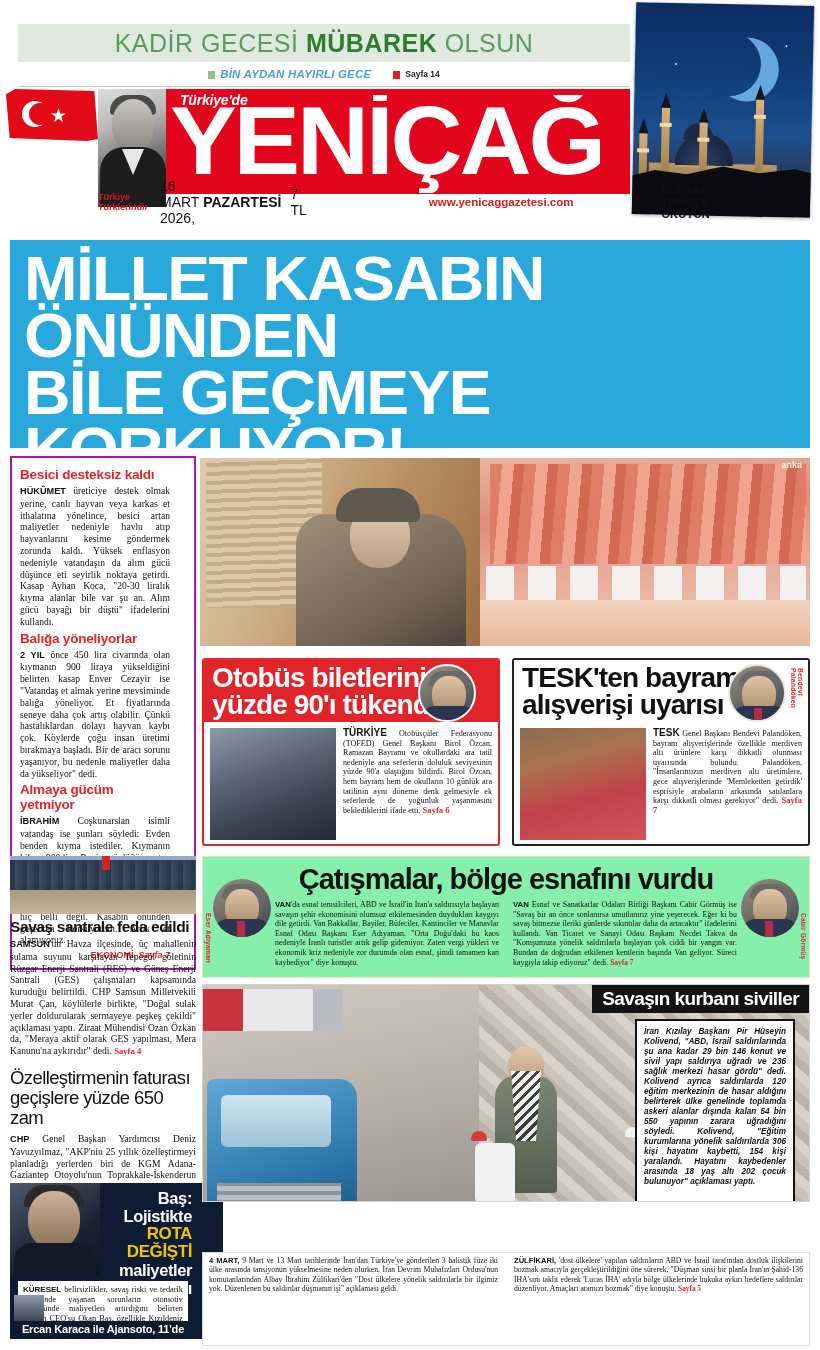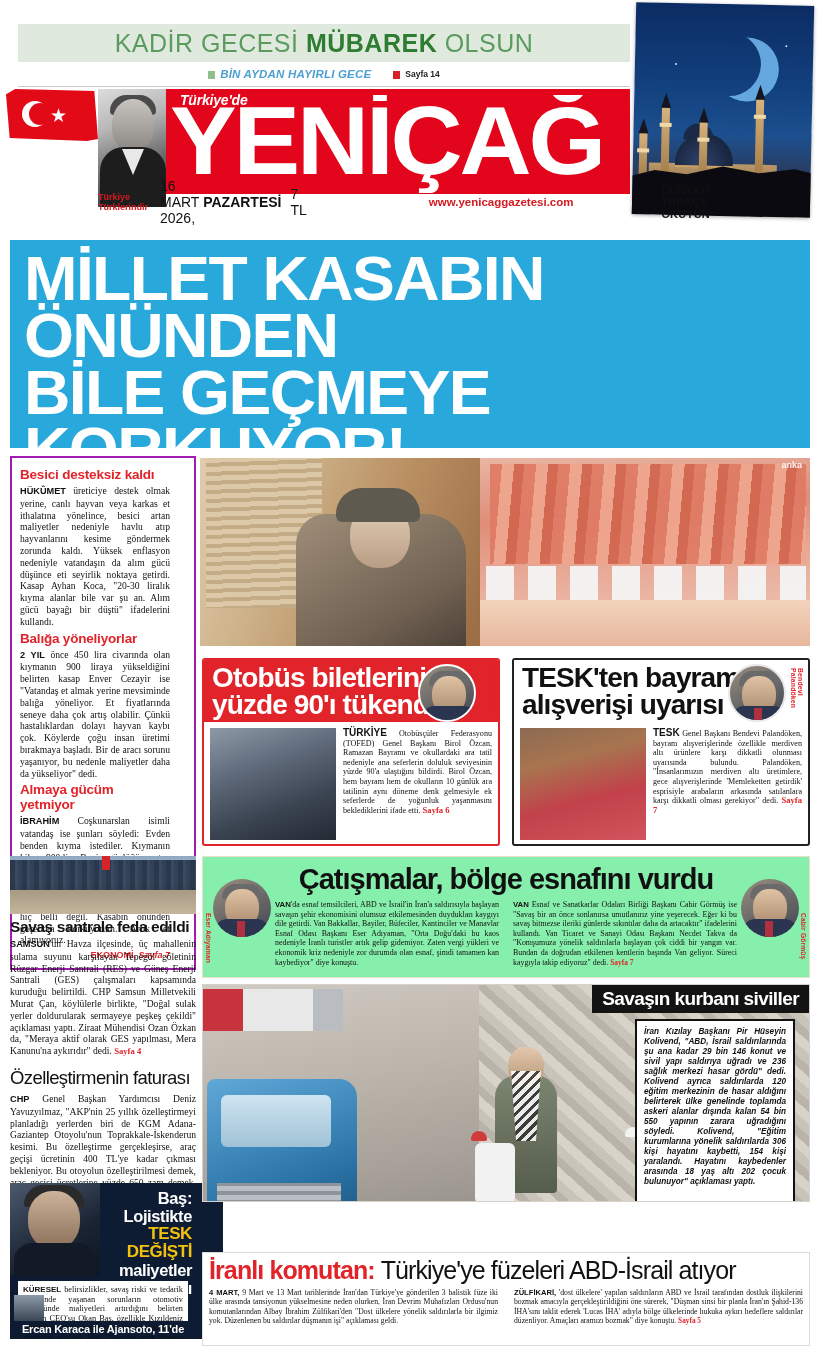--- a/index.html
+++ b/index.html
@@ -514,33 +514,34 @@
     <div class="crowd"></div>
     <div class="flagmini"></div>
   </div>
 
   <div class="lsec">
     <h3>Savaş santrale feda edildi</h3>
     <div class="lp"><b>SAMSUN</b><span>'un Havza ilçesinde, üç mahallenin sulama suyunu karşılayan Tepegöl göletinin Rüzgar Enerji Santrali (RES) ve Güneş Enerji Santrali (GES) çalışmaları kapsamında kuruduğu belirtildi. CHP Samsun Milletvekili Murat Çan, köylülerle birlikte, "Doğal sulak yerler doldurularak sermayeye peşkeş çekildi" açıklaması yaptı. Ziraat Mühendisi Ozan Özkan da, "Meraya aktif olarak GES yapılması, Mera Kanunu'na aykırıdır" dedi. </span><span class="sayfa">Sayfa 4</span></div>
 
     <h2>
       <span>Özelleştirmenin faturası</span><br>
+      <span>geçişlere yüzde 650 zam</span>
     </h2>
     <div class="lp"><b>CHP</b><span> Genel Başkan Yardımcısı Deniz Yavuzyılmaz, "AKP'nin 25 yıllık özelleştirmeyi planladığı yerlerden biri de KGM Adana-Gaziantep Otoyolu'nun Toprakkale-İskenderun kesimi. Bu özelleştirme gerçekleşirse, araç geçişi ücretinin 400 TL'ye kadar çıkması bekleniyor. Bu otoyolun özelleştirilmesi demek, araç geçişi ücretlerine yüzde 650 zam demek. Bunun adı özelleştirme planı değil, soygun planıdır" dedi. </span><span class="sayfa">Sayfa 8</span></div>
   </div>
 
   <div class="bbox">
     <div class="bphoto">
       <div class="bhair"></div>
       <div class="bface"></div>
       <div class="bsuit"></div>
     </div>
     <div class="bh">
       <div class="l1">Baş: Lojistikte</div>
-      <div class="l2">TESK DEĞİŞTİ</div>
+      <div class="l2">ROTA DEĞİŞTİ</div>
       <div class="l3">maliyetler arttı</div>
     </div>
     <div class="bwhite">
       <p><b>KÜRESEL</b><span> belirsizlikler, savaş riski ve tedarik zincirinde yaşanan sorunların otomotiv sektöründe maliyetleri artırdığını belirten Karsan CEO'su Okan Baş, özellikle Kızıldeniz hattındaki kriz nedeniyle navlun sürelerinin uzadığını söyledi. Baş, "Gemiler artık Süveyş yerine Ümit Burnu'nu dolaşıyor. Bu durum lojistik sürelerini en az bir ay uzattı ve maliyetleri ciddi şekilde artırdı" dedi.</span></p>
     </div>
     <div class="bsmallface"></div>
     <div class="bfoot">Ercan Karaca ile Ajansoto, 11'de</div>
   </div>
 
   <div class="redbox rb1">
@@ -621,23 +622,19 @@
     <div class="rb-bag"></div>
     <div class="rb-banner">
         <span>Savaşın kurbanı siviller</span>
       </div>
     <div class="rb-whitebox">
       <p>İran Kızılay Başkanı Pir Hüseyin Kolivend, "ABD, İsrail saldırılarında şu ana kadar 29 bin 146 konut ve sivil yapı saldırıya uğradı ve 236 sağlık merkezi hasar gördü" dedi. Kolivend ayrıca saldırılarda 120 eğitim merkezinin de hasar aldığını belirterek ülke genelinde toplamda askeri alanlar dışında kalan 54 bin 550 yapının zarara uğradığını söyledi. Kolivend, "Eğitim kurumlarına yönelik saldırılarda 306 kişi hayatını kaybetti, 154 kişi yaralandı. Hayatını kaybedenler arasında 18 yaş altı 202 çocuk bulunuyor" açıklaması yaptı.</p>
     </div>
   </div>
 
   <div class="ibox">
-    <div class="ihead">
-      <span class="red">İranlı komutan:</span>
-      <span class="blk">Türkiye'ye füzeleri ABD-İsrail atıyor</span>
-    </div>
     <div class="icols">
       <div class="icol"><b>4 MART,</b><span> 9 Mart ve 13 Mart tarihlerinde İran'dan Türkiye'ye gönderilen 3 balistik füze iki ülke arasında tansiyonun yükselmesine neden olurken, İran Devrim Muhafızları Ordusu'nun komutanlarından Albay İbrahim Zülfikari'den "Dost ülkelere yönelik saldırılarla bir ilgimiz yok. Düzenlenen bu saldırılar düşmanın işi" açıklaması geldi.</span></div>
       <div class="icol"><b>ZÜLFİKARİ,</b><span> 'dost ülkelere' yapılan saldırıların ABD ve İsrail tarafından dostluk ilişkilerini bozmak amacıyla gerçekleştirildiğini öne sürerek, "Düşman sinsi bir planla İran'ın Şahid-136 İHA'sını taklit ederek 'Lucas İHA' adıyla bölge ülkelerinde hukuka aykırı hedeflere saldırılar düzenliyor. Amaçları aramızı bozmak" diye konuştu. </span><span class="sayfa">Sayfa 5</span></div>
     </div>
   </div>
 
 </div>
 
 </body></html>

